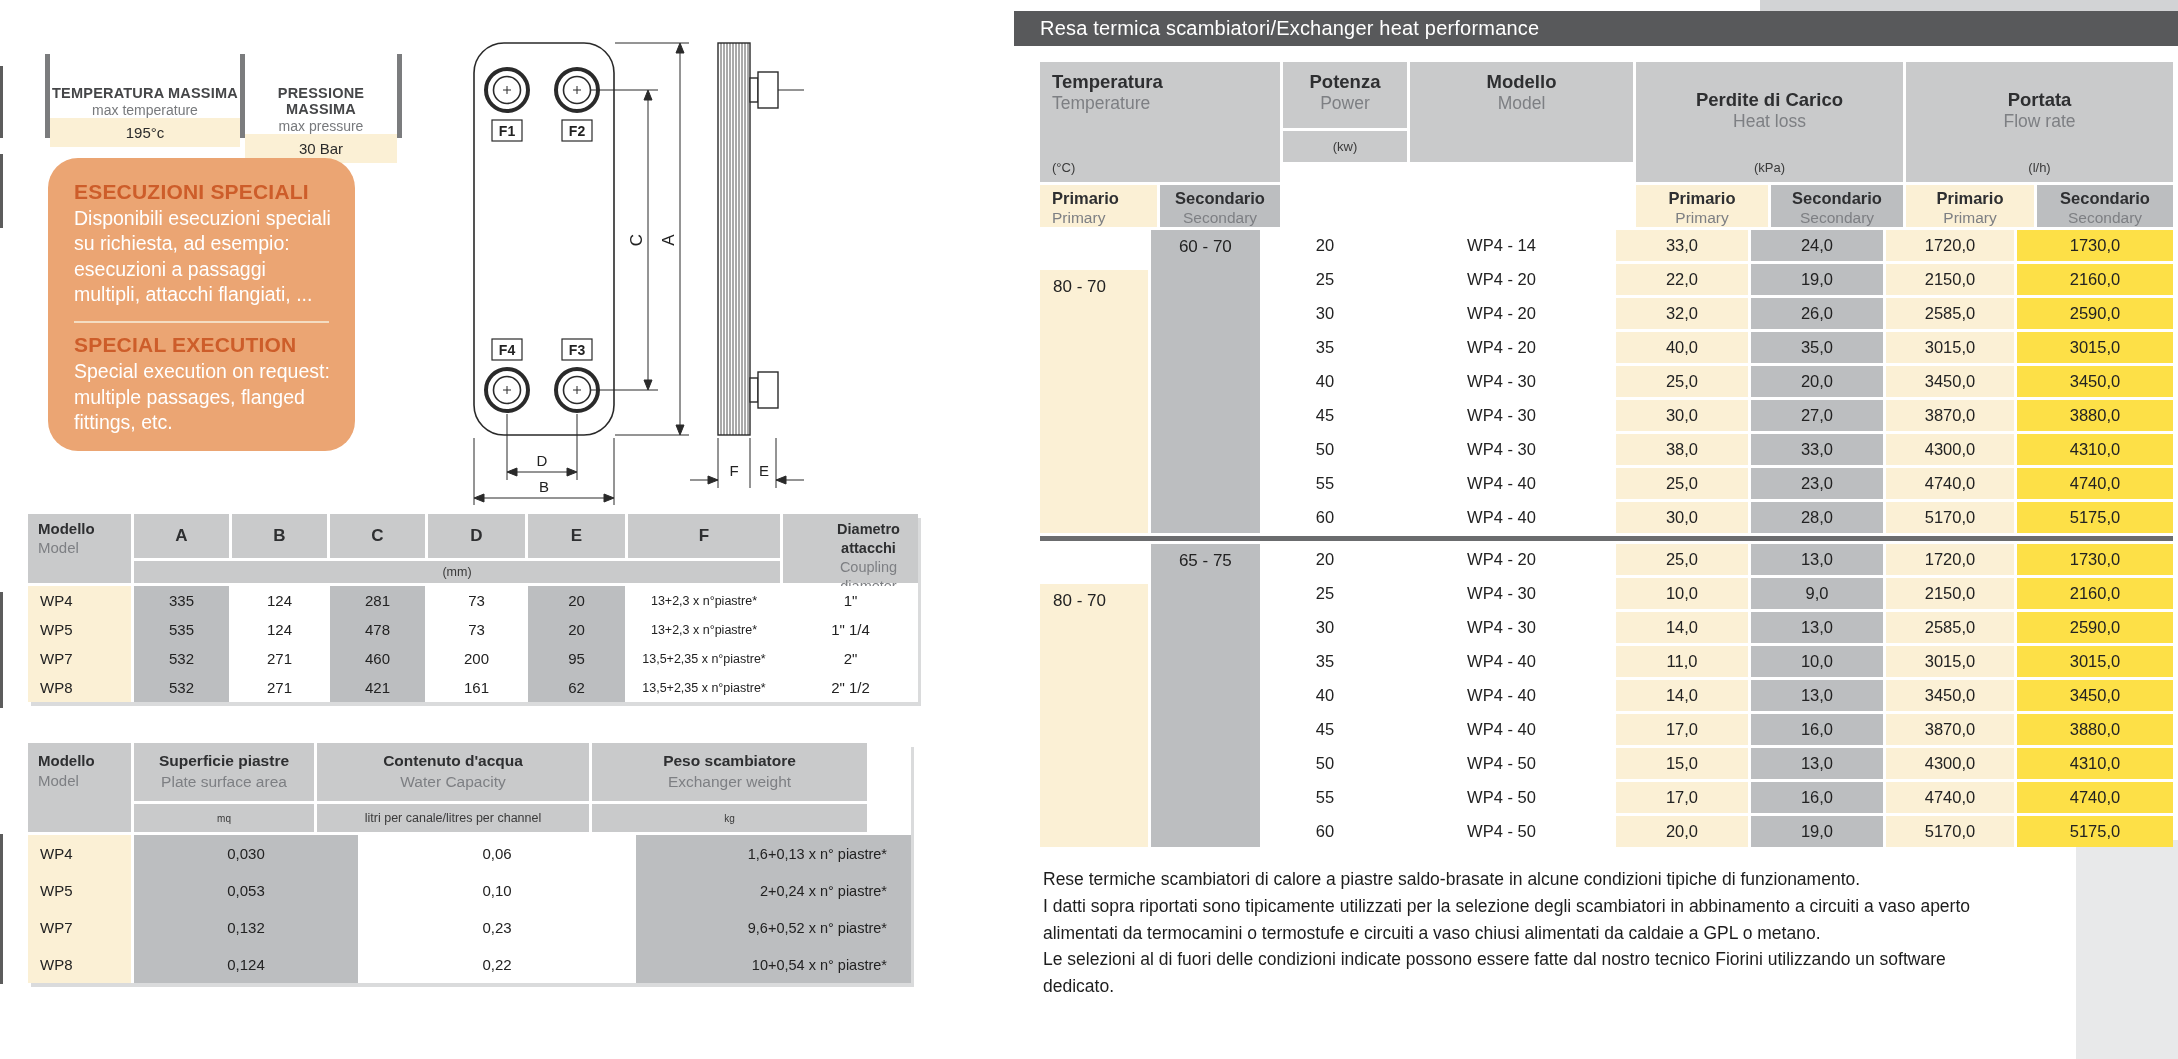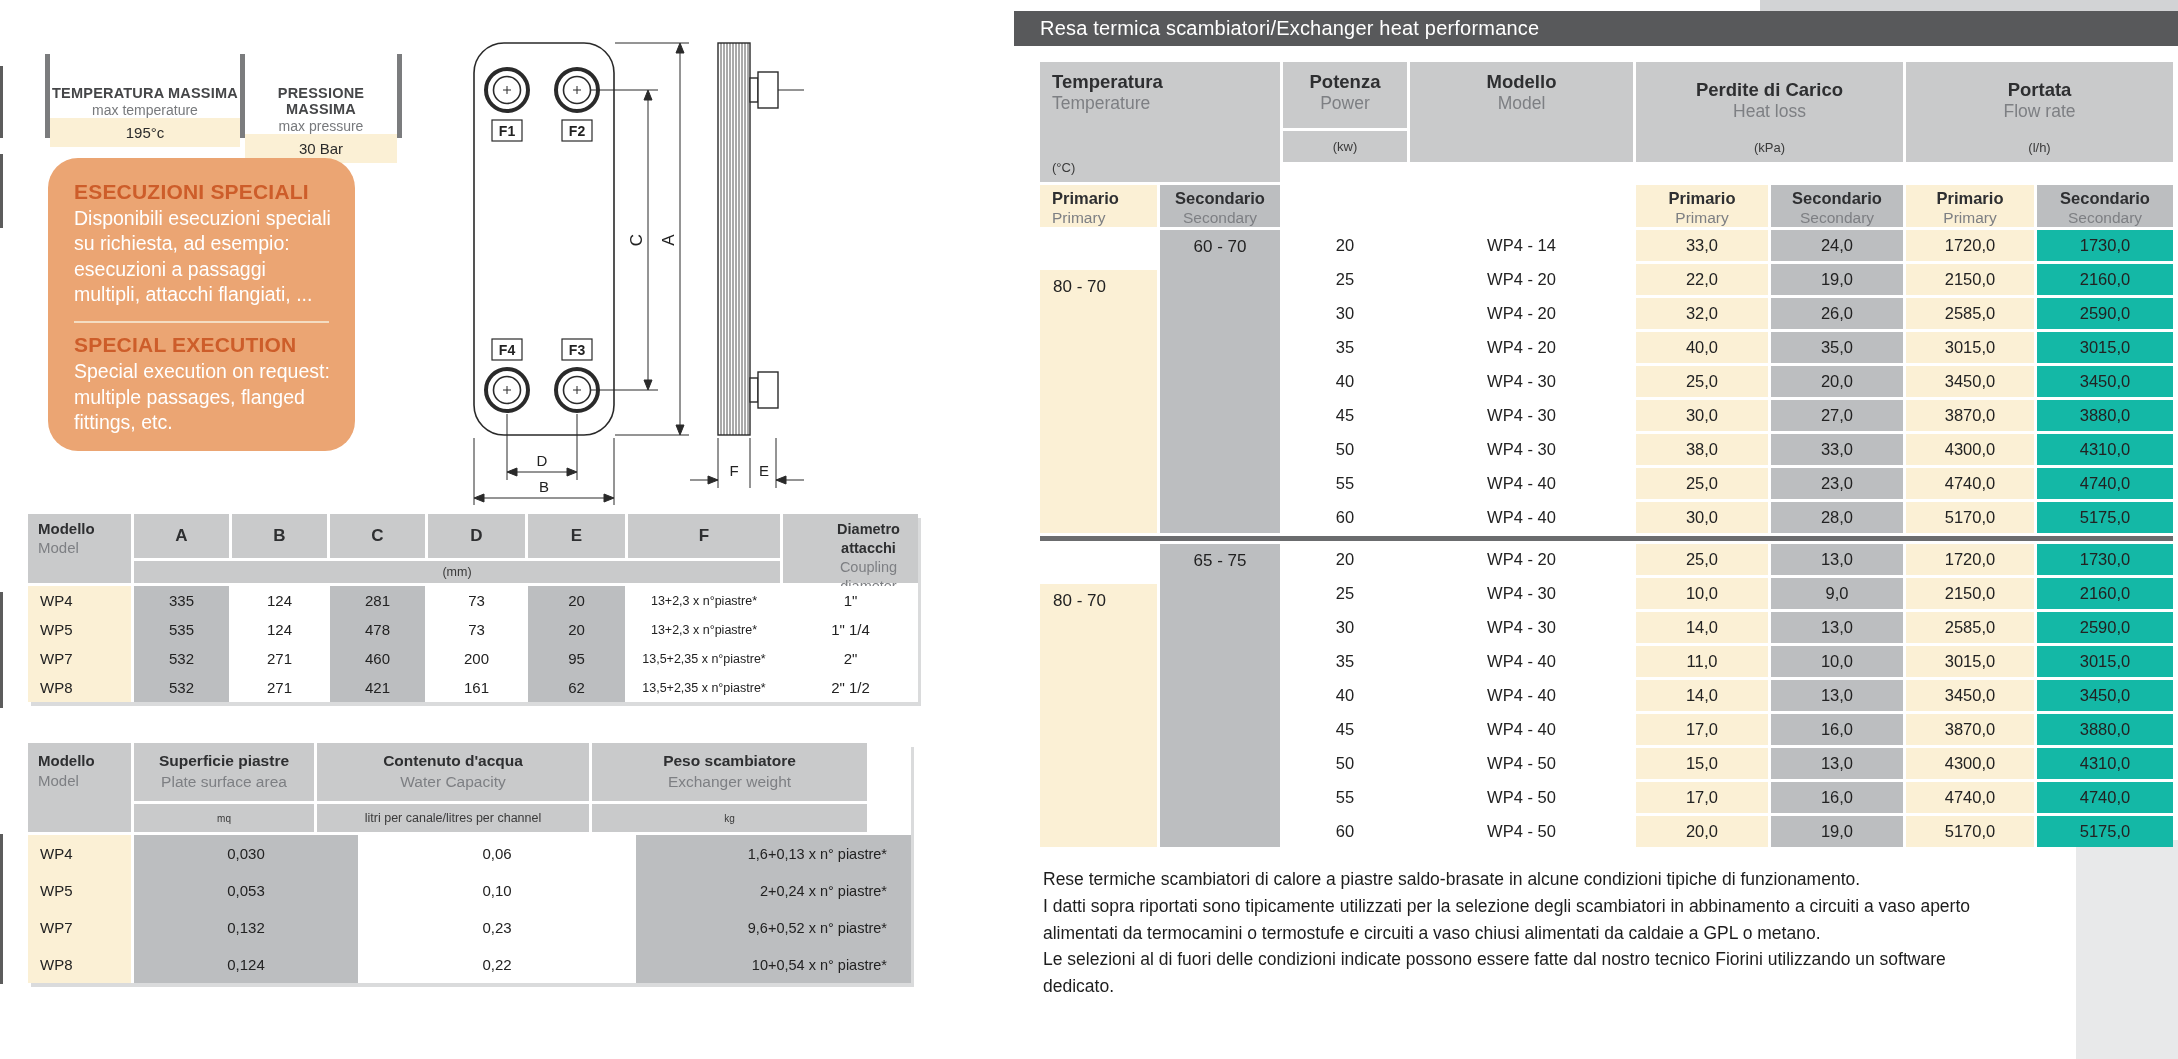--- a/index.html
+++ b/index.html
@@ -89,21 +89,21 @@
   .perf .hcell{background:#c9cacb;position:relative;box-sizing:border-box;}
   .ph-title{font-size:18.5px;font-weight:700;color:#2e2f31;line-height:1.25;}
   .ph-sub{font-size:17.5px;color:#7d7f83;line-height:1.25;}
   .ph-unit{font-size:13px;color:#3a3a3a;}
   .h-temp{width:240px;height:120px;padding:8px 0 0 12px;}
   .h-temp .ph-unit{position:absolute;left:12px;bottom:7px;}
   .h-pot{width:124px;display:flex;flex-direction:column;gap:3px;background:none;}
   .h-pot .p1{height:66px;background:#c9cacb;text-align:center;padding-top:8px;box-sizing:border-box;}
   .h-pot .p2{height:31px;background:#c9cacb;display:flex;align-items:center;justify-content:center;}
   .h-mod{width:223px;height:100px;text-align:center;padding-top:8px;}
-  .h-span{width:267px;height:100px;text-align:center;padding-top:16px;}
+  .h-span{width:267px;height:120px;text-align:center;padding-top:26px;}
   .h-span .ph-unit{position:absolute;left:0;right:0;bottom:7px;text-align:center;}
   .subhead{margin-top:3px;}
   .sh{height:42px;box-sizing:border-box;padding-top:4px;text-align:center;}
   .sh .l1{font-size:16.5px;font-weight:700;color:#2e2f31;line-height:1.2;}
   .sh .l2{font-size:15.5px;color:#7d7f83;line-height:1.2;}
   .sh.cream{background:#fbf0d5;} .sh.gray{background:#bcbec0;} .sh.blank{background:#fff;}
   .sh.w-tp{width:117px;text-align:left;padding-left:12px;}
   .sh.w-ts{width:120px;} .sh.w-po{width:124px;} .sh.w-mo{width:223px;}
   .sh.w-hp{width:132px;} .sh.w-hs{width:132px;} .sh.w-fp{width:128px;} .sh.w-fs{width:136px;}
 
@@ -112,21 +112,21 @@
   .g-temp.p{width:117px;background:#fbf0d5;padding-left:13px;margin-top:40px;}
   .g-temp.s{width:120px;background:#bcbec0;text-align:center;}
   .g-rows{display:flex;flex-direction:column;gap:3px;}
   .p-row{display:flex;gap:3px;height:31px;}
   .p-row .cell{display:flex;align-items:center;justify-content:center;font-size:16.5px;color:#222;}
   .p-row .c-po{width:124px;background:#fff;}
   .p-row .c-mo{width:223px;background:#fff;}
   .p-row .c-hp{width:132px;background:#fbf0d5;}
   .p-row .c-hs{width:132px;background:#bcbec0;}
   .p-row .c-fp{width:128px;background:#fbf0d5;}
-  .p-row .c-fs{width:136px;background:#14b8a6;}
+  .p-row .c-fs{width:156px;background:#fde047;}
   .group-divider{height:5px;background:#6b6c6e;margin-top:3px;}
 
   .notes{left:1043px;top:866px;width:935px;font-size:17.5px;line-height:1.53;color:#1d1d1d;}
   .notes p{margin:0;}
 </style>
 </head>
 <body>
 
 <div class="page">
 

